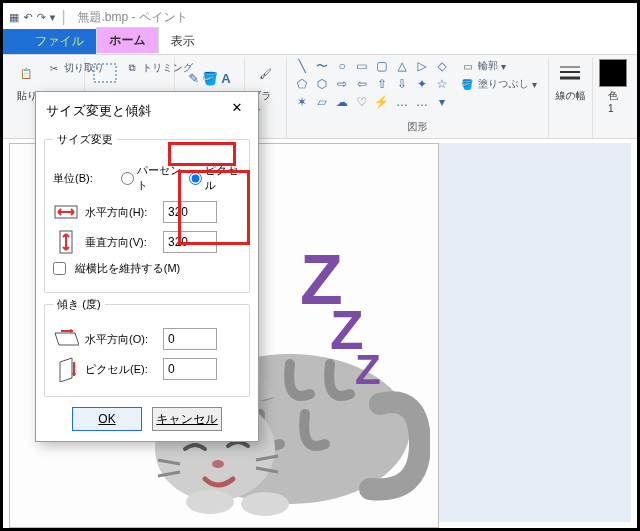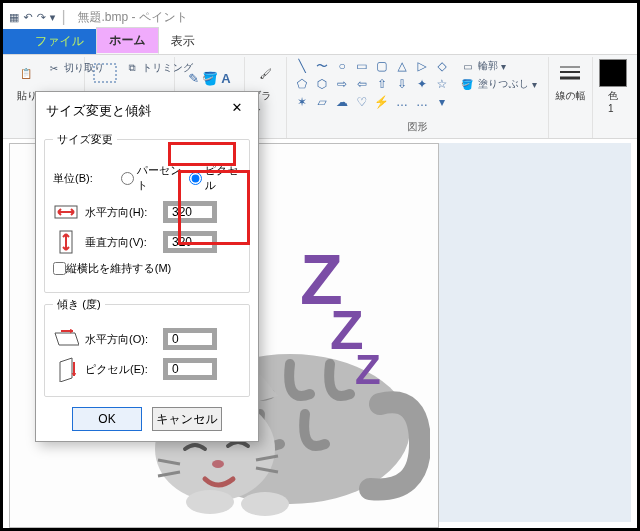--- a/index.html
+++ b/index.html
@@ -35,27 +35,27 @@
     .cat { position: absolute; left: 120px; top: 110px; width: 300px; height: 270px; }
 
     .dialog { position: absolute; left: 32px; top: 88px; width: 224px; background: #fff; border: 1px solid #9a9a9a; box-shadow: 4px 4px 12px rgba(0,0,0,.25); font-size: 12px; }
     .dlg-title { display: flex; justify-content: space-between; align-items: center; padding: 8px 10px 6px; }
     .dlg-title span { font-size: 13px; }
     .dlg-close { width: 22px; height: 22px; text-align: center; font-size: 14px; cursor: pointer; }
     .dlg-section { margin: 4px 8px 0; border: 1px solid #d8d8d8; border-radius: 2px; padding: 8px; }
     .dlg-section legend { padding: 0 4px; font-size: 11px; }
     .row { display: flex; align-items: center; gap: 6px; margin: 8px 0; }
     .row .rlabel { width: 72px; text-align: left; font-size: 11px; }
-    .row input[type=text] { width: 54px; height: 22px; border: 5px solid #a3a3a3; padding: 0 4px; font-size: 12px; }
+    .row input[type=text] { width: 54px; height: 22px; border: 1px solid #a3a3a3; padding: 0 4px; font-size: 12px; }
     .radio { display: inline-flex; align-items: center; gap: 3px; cursor: pointer; font-size: 11px; }
     .radio input { margin: 0; }
-    .chk { display: inline-flex; align-items: center; gap: 0; cursor: pointer; font-size: 11px; }
+    .chk { display: inline-flex; align-items: center; gap: 9px; cursor: pointer; font-size: 11px; }
     .icon-box { width: 26px; height: 22px; display: flex; align-items: center; justify-content: center; }
     .footer { display: flex; justify-content: center; gap: 10px; padding: 10px; }
-    .btn { min-width: 70px; height: 24px; border: 1px solid #8a8a8a; background: #efefef; font-size: 12px; cursor: pointer; }
+    .btn { min-width: 70px; height: 24px; border: 1px solid #8a8a8a; background: #efefef; font-size: 12px; cursor: pointer; text-decoration: underline; }
     .btn.primary { border-color: #1e6fd6; background: #e9f1fb; }
 
     .redbox { position: absolute; border: 3px solid #e52020; pointer-events: none; }
   </style>
 </head>
 <body>
 
 <div class="titlebar">
   <div class="qat">
     <span>▦</span>

